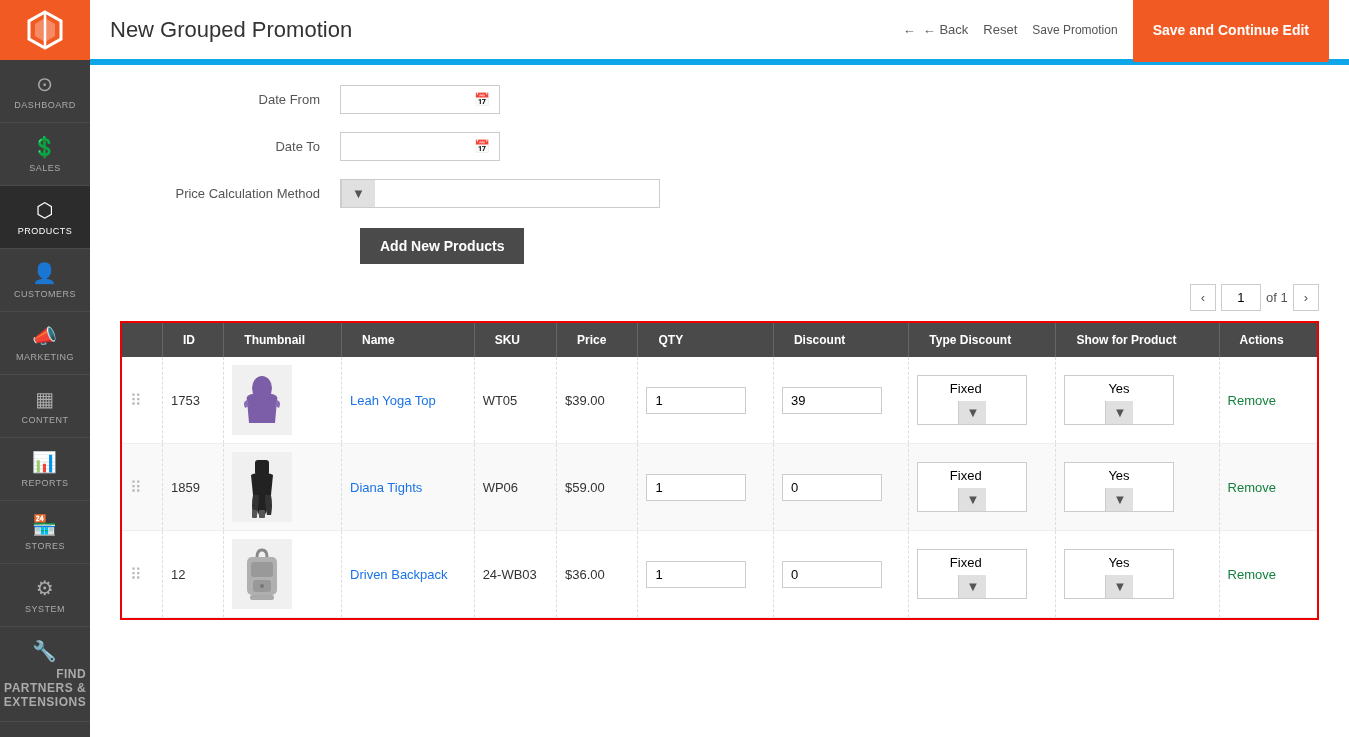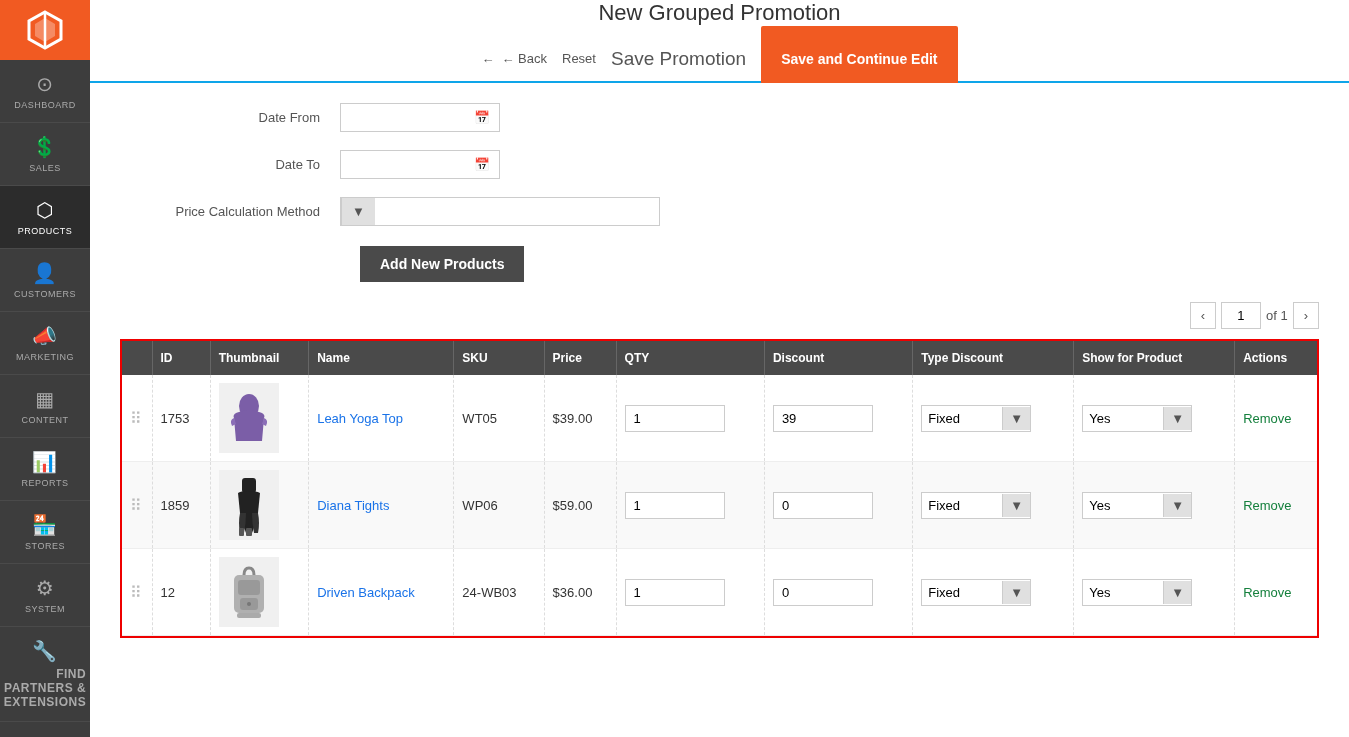--- a/index.html
+++ b/index.html
@@ -51,28 +51,27 @@
     .main {
       flex: 1;
       display: flex;
       flex-direction: column;
       overflow: hidden;
     }
 
     
     .header {
       background: #fff;
-      border-bottom: 2px solid #0ea5e9;
+      border-bottom: 6px solid #0ea5e9;
       padding: 0 20px;
-      height: 83px;
+      height: 65px;
       display: flex;
       align-items: center;
       justify-content: space-between;
       flex-shrink: 0;
-      flex-direction: column;
     }
     .header-title {
       font-size: 22px;
       font-weight: 300;
       color: #333;
     }
     .header-actions {
       display: flex;
       align-items: center;
       gap: 15px;
@@ -91,21 +90,21 @@
       background: none;
       border: none;
       color: #555;
       font-size: 13px;
       cursor: pointer;
     }
     .btn-save {
       background: none;
       border: none;
       color: #555;
-      font-size: 19px;
+      font-size: 12px;
       cursor: pointer;
     }
     .btn-save-continue {
       background: #f15a22;
       color: #fff;
       border: none;
       padding: 4px 20px;
       font-size: 14px;
       font-weight: 600;
       cursor: pointer;
@@ -234,21 +233,21 @@
     }
     .products-table {
       width: 100%;
       border-collapse: collapse;
     }
     .products-table thead tr {
       background: #4a4a4a;
       color: #fff;
     }
     .products-table thead th {
-      padding: 10px 8px;
+      padding: 10px 20px;
       text-align: left;
       font-size: 12px;
       font-weight: 600;
       border-right: 1px solid #666;
     }
     .products-table thead th:last-child { border-right: none; }
     .products-table tbody tr {
       background: #fff;
       border-bottom: 1px solid #eee;
     }
@@ -285,20 +284,21 @@
       font-size: 13px;
       width: 100px;
       background: #fff;
     }
     .table-select-wrap {
       display: flex;
       align-items: center;
       border: 1px solid #ccc;
       background: #fff;
       width: 110px;
+      flex-direction: column;
     }
     .table-select-wrap select {
       border: none;
       outline: none;
       padding: 5px 6px;
       font-size: 13px;
       flex: 1;
       background: transparent;
       appearance: none;
     }

